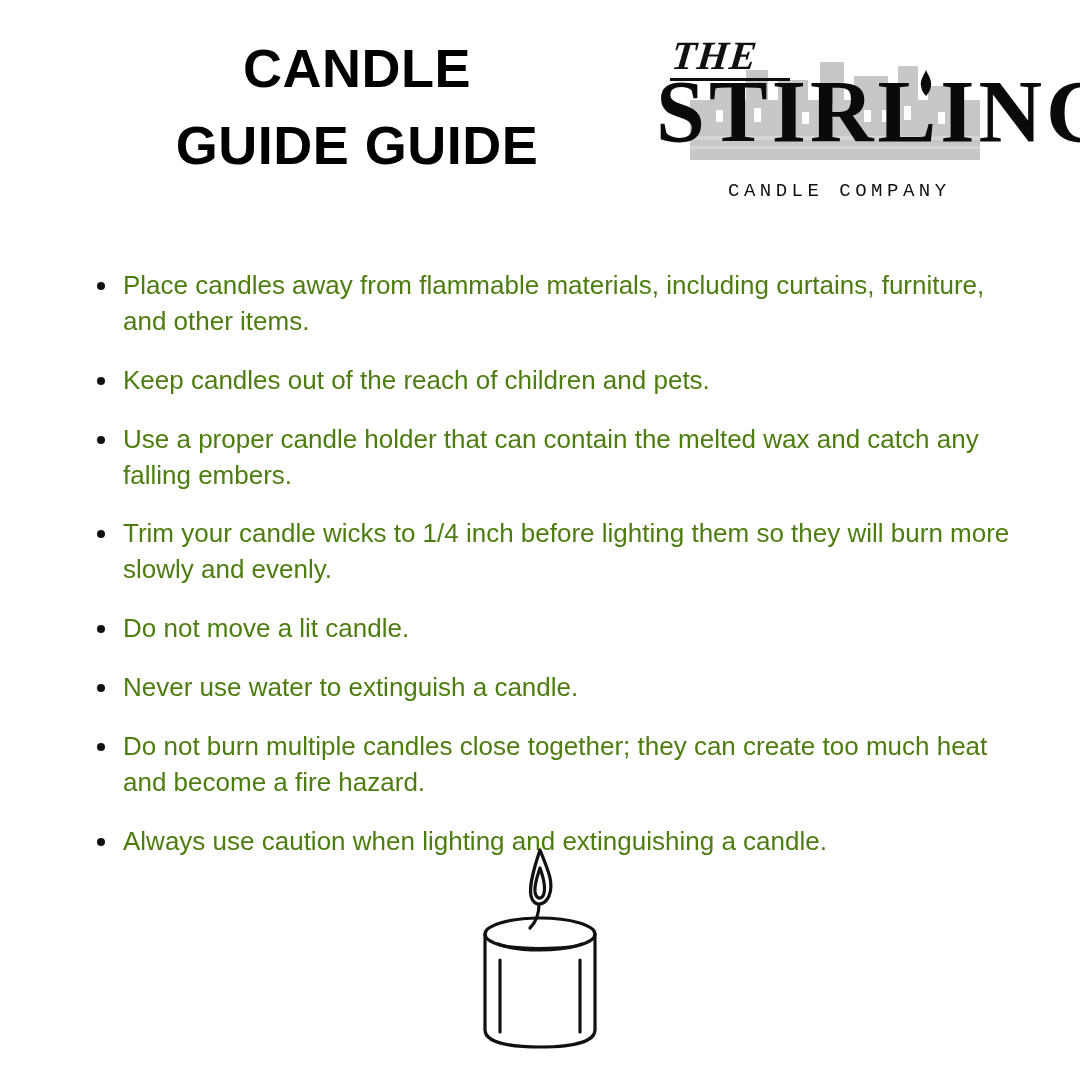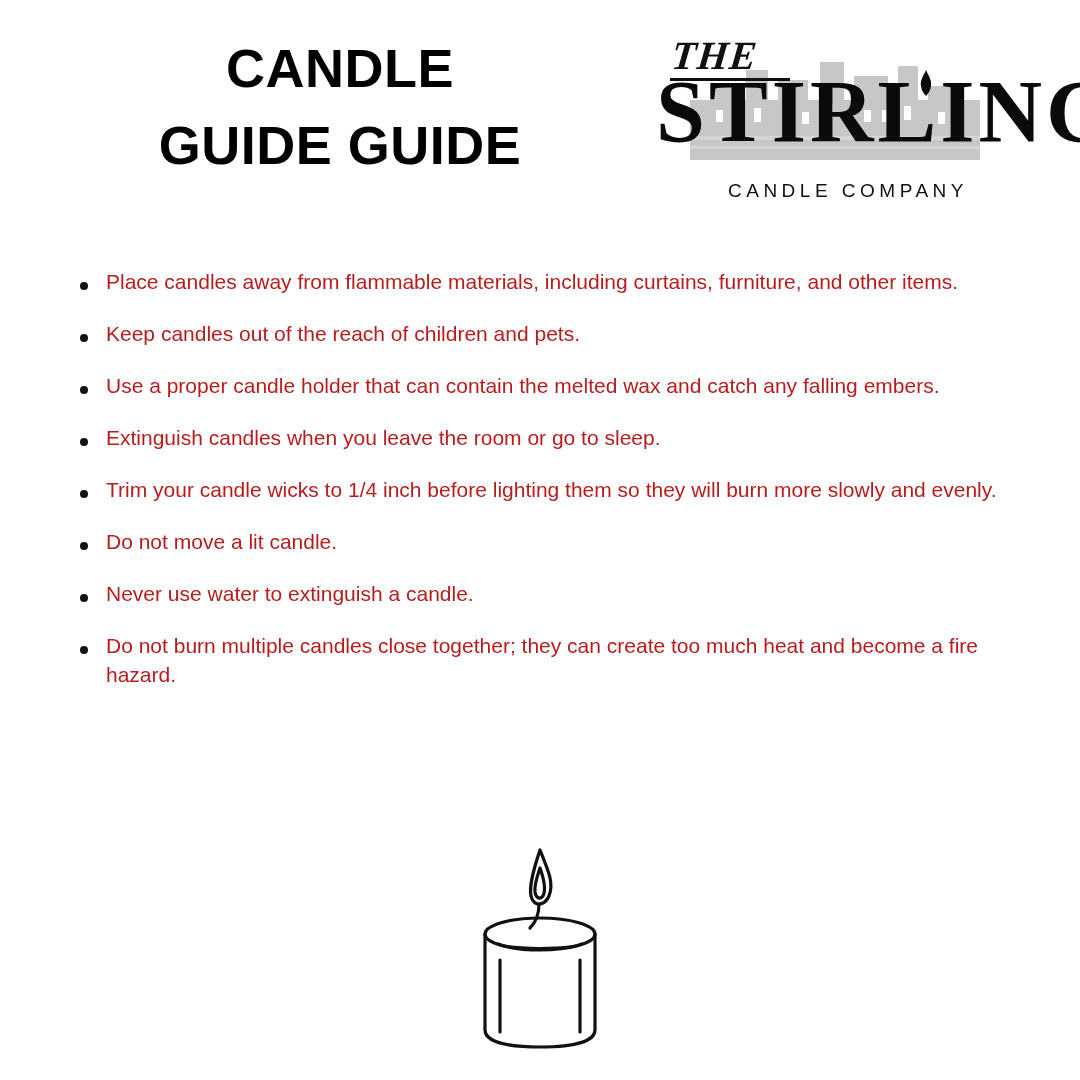--- a/index.html
+++ b/index.html
@@ -12,20 +12,21 @@
     background: #ffffff;
     font-family: "Liberation Sans", sans-serif;
     color: #0d0d0d;
     overflow: hidden;
   }
   .page {
     position: relative;
     width: 1080px;
     height: 1080px;
     box-sizing: border-box;
+    padding-left: 17px;
   }
 
   
   .header {
     display: flex;
     align-items: flex-start;
     justify-content: space-between;
     padding: 24px 60px 0 60px;
     box-sizing: border-box;
   }
@@ -80,21 +81,21 @@
     font-size: 88px;
     letter-spacing: 4px;
     color: #0a0a0a;
     line-height: 1;
     white-space: nowrap;
   }
   .logo-sub {
     position: absolute;
     left: 78px;
     top: 150px;
-    font-family: Liberation Sans, sans-serif;
+    font-family: Liberation Mono, monospace;
     font-size: 19px;
     letter-spacing: 4.5px;
     color: #111;
     white-space: nowrap;
   }
   .logo-skyline {
     position: absolute;
     left: 0;
     top: 10px;
     width: 370px;
@@ -111,25 +112,25 @@
 
   
   .care-list {
     margin: 58px 0 0 0;
     padding: 0 48px 0 72px;
     list-style: none;
     box-sizing: border-box;
   }
   .care-list li {
     position: relative;
-    font-size: 21px;
+    font-size: 26px;
     line-height: 1.38;
     margin-bottom: 7px;
     padding-left: 34px;
-    color: #b91c1c;
+    color: #4d7c0f;
     margin-top: 23px;
   }
   .care-list li::before {
     content: "";
     position: absolute;
     left: 8px;
     top: 14px;
     width: 8px;
     height: 8px;
     background: #111111;
@@ -200,25 +201,25 @@
 
       <div class="logo-sub">CANDLE COMPANY</div>
     </div>
 
   </div>
 
   <ul class="care-list">
     <li>Place candles away from flammable materials, including curtains, furniture, and other items.</li>
     <li>Keep candles out of the reach of children and pets.</li>
     <li>Use a proper candle holder that can contain the melted wax and catch any falling embers.</li>
-    <li>Extinguish candles when you leave the room or go to sleep.</li>
     <li>Trim your candle wicks to 1/4 inch before lighting them so they will burn more slowly and evenly.</li>
     <li>Do not move a lit candle.</li>
     <li>Never use water to extinguish a candle.</li>
     <li>Do not burn multiple candles close together; they can create too much heat and become a fire hazard.</li>
+    <li>Always use caution when lighting and extinguishing a candle.</li>
   </ul>
 
   <div class="candle-art">
     <svg width="180" height="220" viewBox="0 0 180 220">
       <g fill="none" stroke="#111111" stroke-width="3.2" stroke-linecap="round" stroke-linejoin="round">
 
         <path d="M90 8 C99 30 104 42 99 54 C95 63 86 65 82 57 C78 49 82 32 90 8 Z"></path>
 
         <path d="M90 26 C95 40 96 48 93 54 C90 58 86 56 85 50 C84 43 87 35 90 26 Z"></path>
 

